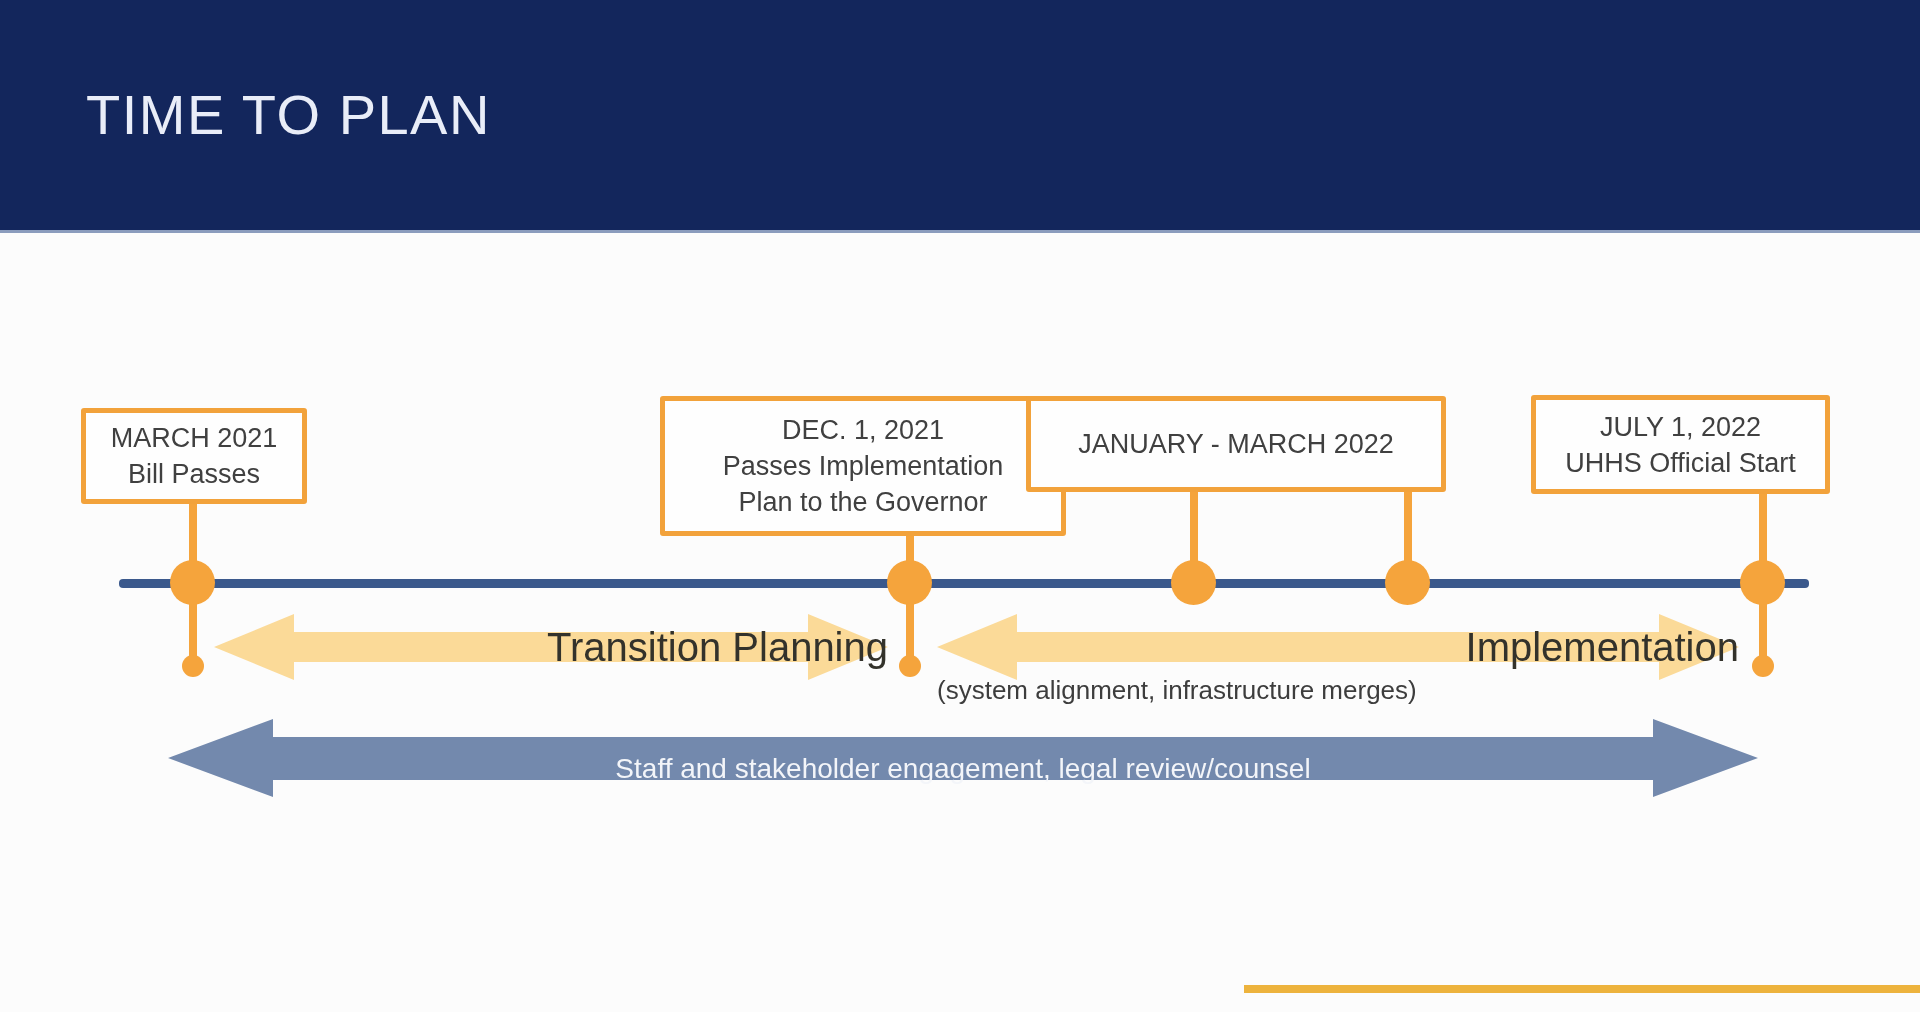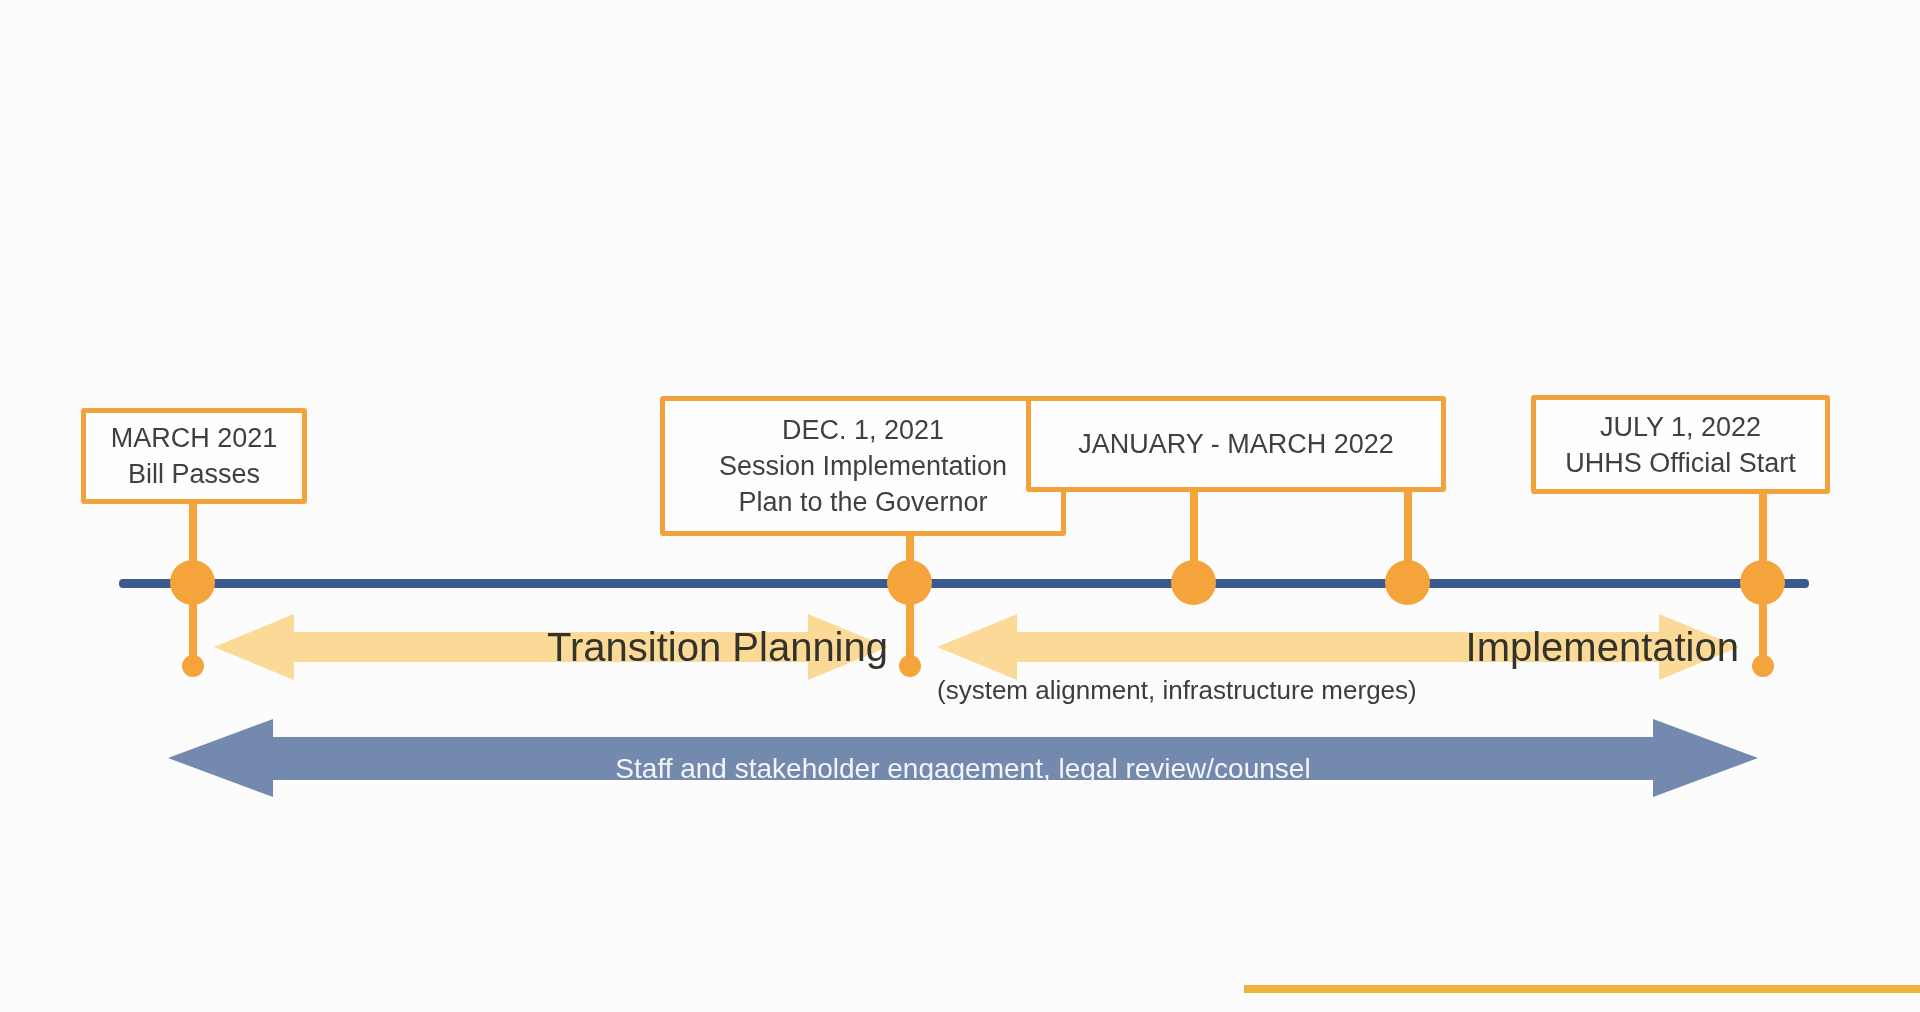--- a/index.html
+++ b/index.html
@@ -144,20 +144,23 @@
     left: 1244px; top: 985px;
     width: 676px; height: 8px;
     background: #edb33d;
   }
 </style>
 </head>
 <body>
 
 <div class="slide">
 
+  <div class="header">
+    <div class="title">TIME TO PLAN</div>
+  </div>
 
   <div class="axis"></div>
 
   <div class="stem stem-1-up"></div>
   <div class="stem stem-1-down"></div>
   <div class="stem stem-2-up"></div>
   <div class="stem stem-2-down"></div>
   <div class="stem stem-3a"></div>
   <div class="stem stem-3b"></div>
   <div class="stem stem-4-up"></div>
@@ -172,21 +175,21 @@
   <div class="tail-dot dot-1"></div>
   <div class="tail-dot dot-2"></div>
   <div class="tail-dot dot-5"></div>
 
   <div class="box box-1">
     <div>MARCH 2021</div>
     <div>Bill Passes</div>
   </div>
   <div class="box box-2">
     <div>DEC. 1, 2021</div>
-    <div>Session Implementation</div>
+    <div>Passes Implementation</div>
     <div>Plan to the Governor</div>
   </div>
   <div class="box box-3">
     <div>JANUARY - MARCH 2022</div>
   </div>
   <div class="box box-4">
     <div>JULY 1, 2022</div>
     <div>UHHS Official Start</div>
   </div>
 

